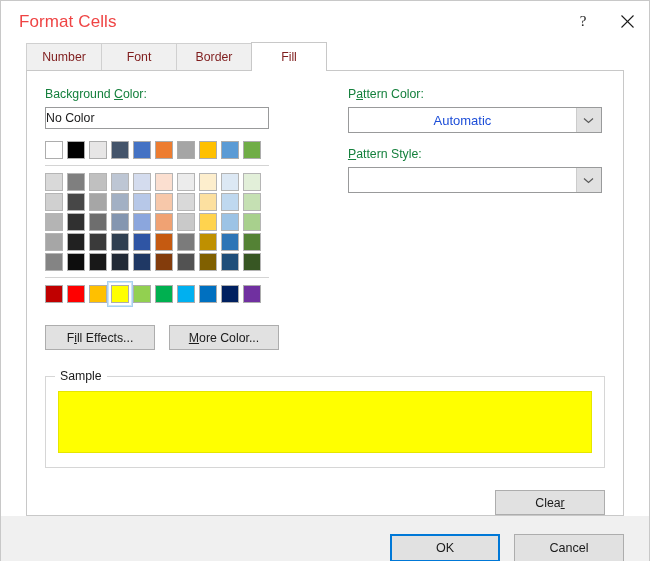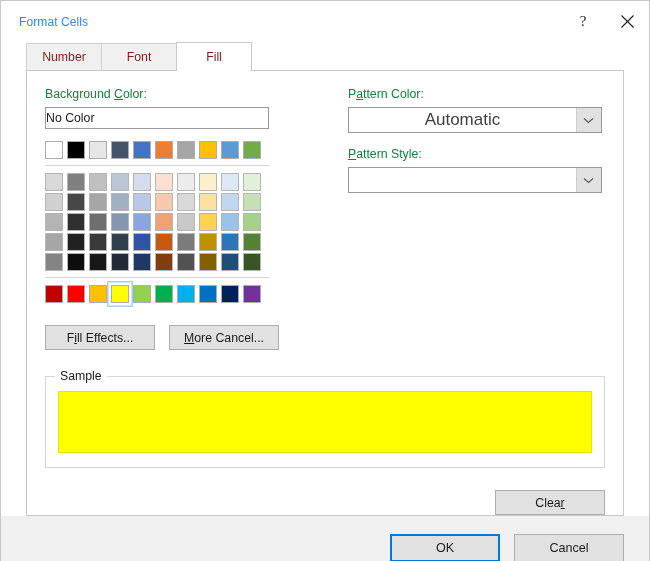--- a/index.html
+++ b/index.html
@@ -31,22 +31,22 @@
   .titlebar {
     height: 41px;
     min-height: 41px;
     background: #ffffff;
     display: flex;
     align-items: center;
     padding-left: 18px;
     box-sizing: border-box;
   }
   .title-text {
-    font-size: 12px;
-    color: #3b82f6;
+    font-size: 17px;
+    color: #ef4444;
     flex: 1;
     letter-spacing: .1px;
   }
   .title-btn {
     width: 44px;
     height: 40px;
     display: flex;
     align-items: center;
     justify-content: center;
     color: #1b1b1b;
@@ -219,22 +219,22 @@
     display: flex;
     align-items: stretch;
     box-sizing: border-box;
     margin-bottom: 14px;
   }
   .combo-text {
     flex: 1;
     display: flex;
     align-items: center;
     justify-content: center;
-    font-size: 17px;
-    color: #404040;
+    font-size: 13px;
+    color: #1d4ed8;
   }
   .combo-arrow {
     width: 24px;
     background: #e1e1e1;
     border-left: 1px solid #cccccc;
     display: flex;
     align-items: center;
     justify-content: center;
     color: #6b6b6b;
   }
@@ -317,20 +317,23 @@
       </svg>
     </div>
   </div>
 
   <div class="tabstrip">
     <div class="tab">
       <span>Number</span>
     </div>
     <div class="tab">
       <span>Font</span>
+    </div>
+    <div class="tab">
+      <span>Border</span>
     </div>
     <div class="tab selected">
       <span>Fill</span>
     </div>
   </div>
 
   <div class="panel">
 
     <div class="columns">
 
@@ -454,21 +457,21 @@
 
         <div class="btn-row">
           <div class="dlg-btn btn-fill">
               <span>F</span>
               <u>i</u>
               <span>ll Effects...</span>
             </div>
           <div class="dlg-btn btn-more">
               <span></span>
               <u>M</u>
-              <span>ore Cancel...</span>
+              <span>ore Color...</span>
             </div>
         </div>
       </div>
 
       <div class="col-right">
         <div class="field-label"><span>P</span><u>a</u><span>ttern Color:</span></div>
         <div class="combo">
           <div class="combo-text">Automatic</div>
           <div class="combo-arrow">
             <svg width="11" height="7" viewBox="0 0 11 7">

